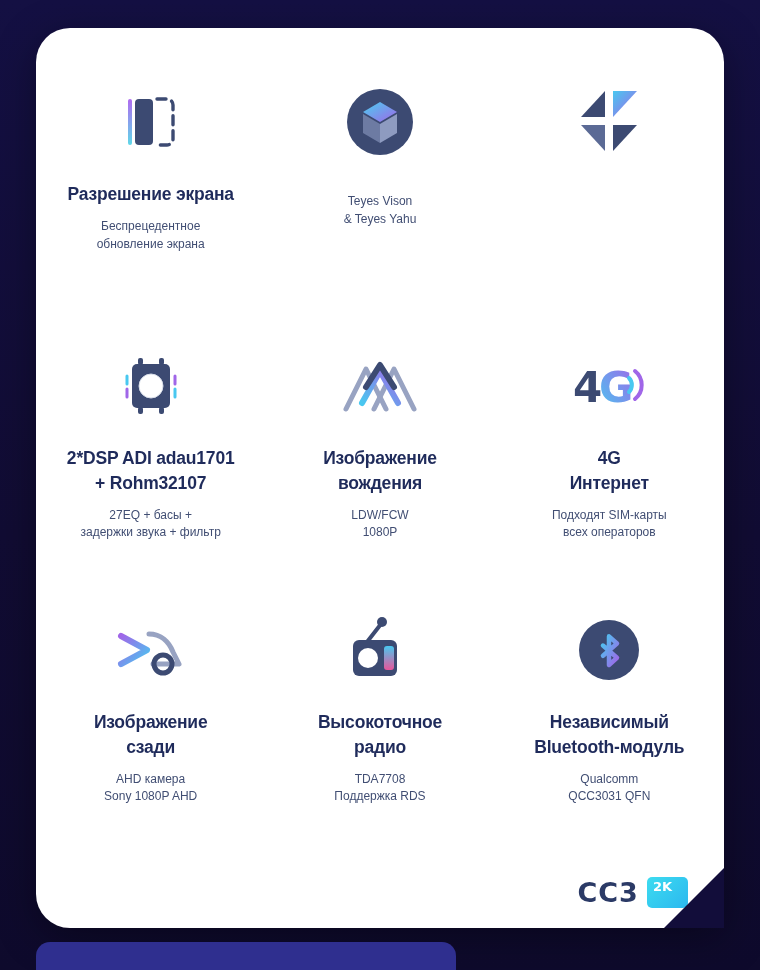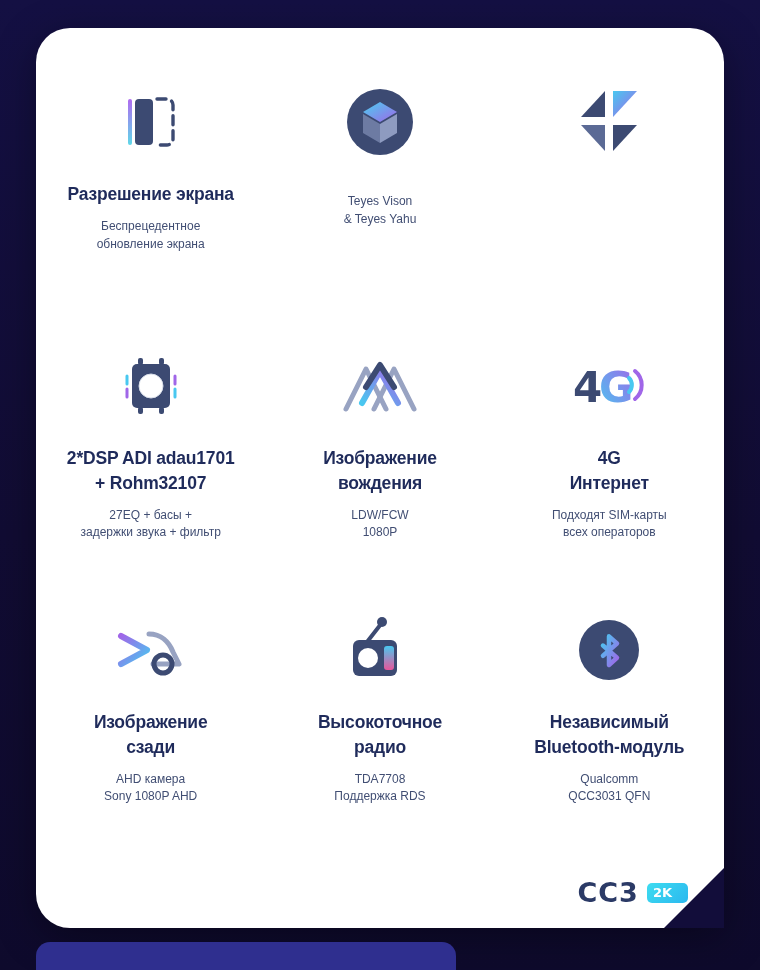--- a/index.html
+++ b/index.html
@@ -86,21 +86,20 @@
     font-size: 12px;
     color: #414e73;
     text-align: center;
     line-height: 1.48;
   }
   .brand {
     position: absolute;
     right: 36px;
     bottom: 20px;
     display: flex;
-    align-items: center;
     gap: 8px;
   }
   .brand-text {
     font-size: 27px;
     font-weight: bold;
     letter-spacing: 1px;
     color: #2b3a66;
     font-family: "DejaVu Sans", sans-serif;
   }
   .brand-badge {

